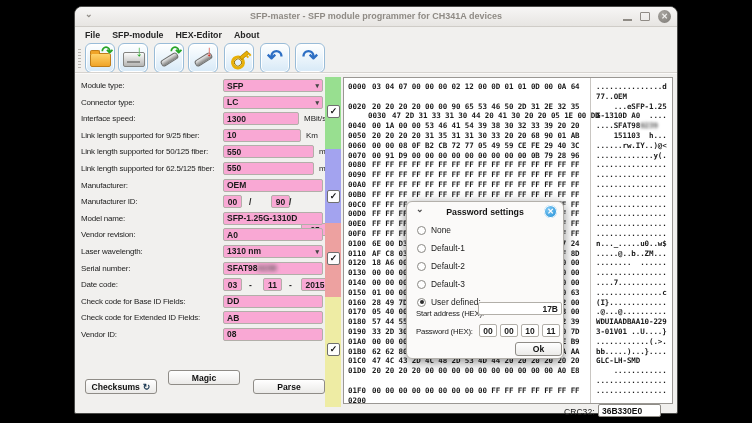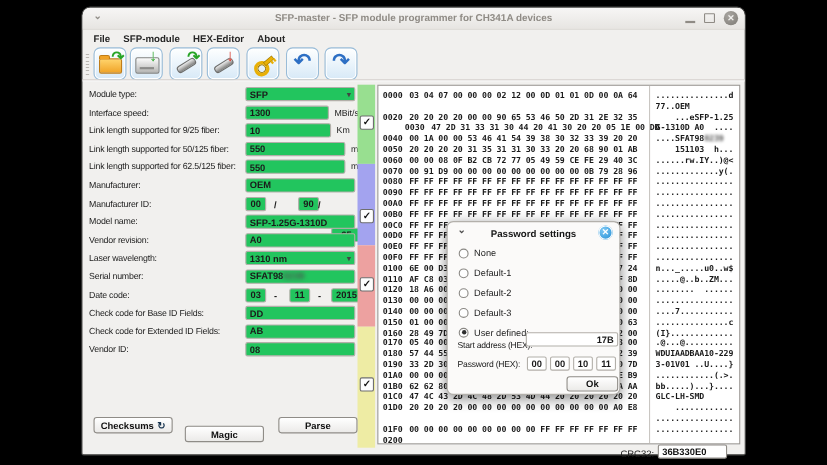--- a/index.html
+++ b/index.html
@@ -46,21 +46,21 @@
   .keywrap{position:absolute;left:3px;top:4px;width:22px;height:22px;transform:rotate(-40deg);}
   .keyring{position:absolute;left:1px;top:6px;width:8px;height:8px;border:3px solid #e8b007;border-radius:50%;
            box-shadow:inset 0 0 0 1px #9c7503;}
   .keystem{position:absolute;left:13px;top:10px;width:9px;height:3px;background:#e8b007;box-shadow:0 0 0 .5px #9c7503;}
   .keytooth{position:absolute;left:18px;top:13px;width:2px;height:3px;background:#e8b007;box-shadow:3px 0 0 0 #e8b007;}
   .toolbar-sep{position:absolute;left:0;top:65px;right:0;height:1px;background:#d6d3cf;box-shadow:0 1px 0 #fbfaf9;}
   
   .form{position:absolute;left:6px;top:71px;width:244px;}
   .frow{position:relative;height:16.6px;}
   .flabel{position:absolute;left:0;top:3px;font-size:8px;letter-spacing:-.2px;color:#1d1d1d;white-space:nowrap;}
-  .fctl{position:absolute;top:1px;height:13px;border:1px solid #b2afa9;border-radius:2px;background:#22c55e;
+  .fctl{position:absolute;top:1px;height:13px;border:1px solid #b2afa9;border-radius:2px;background:#f9a8d4;
         box-sizing:border-box;font-size:8.5px;font-weight:bold;color:#1b1b1b;
         display:flex;align-items:center;padding:0 3px;white-space:nowrap;overflow:hidden;}
   .sel-arrow{position:absolute;right:3px;top:2px;font-size:7px;color:#444;}
   .funit{position:absolute;top:3px;font-size:8px;color:#1d1d1d;}
   .fsep{position:absolute;top:3px;font-size:8.5px;font-weight:bold;color:#1b1b1b;}
   .blurpatch{filter:blur(2px);color:#4e4e4e;}
   
   .bars{position:absolute;left:250px;top:70px;width:16px;height:330px;}
   .bar-seg{width:16px;}
   .bar-check{position:absolute;left:2px;width:11px;height:11px;background:#fdfdfd;border:1px solid #6f6f6f;
@@ -156,20 +156,27 @@
               <span class="arr arr-blue">↷</span>
             </span></span></div>
       </div>
     <div class="toolbar-sep"></div>
 
     <div class="form" id="form">
         <div class="frow">
           <div class="flabel">Module type:</div>
           <div class="fctl" style="left: 142px; width: 100px;">
             <div style="display: inline;">SFP</div>
+            <div class="sel-arrow">▾</div>
+          </div>
+        </div>
+        <div class="frow">
+          <div class="flabel">Connector type:</div>
+          <div class="fctl" style="left: 142px; width: 100px;">
+            <div style="display: inline;">LC</div>
             <div class="sel-arrow">▾</div>
           </div>
         </div>
         <div class="frow">
           <div class="flabel">Interface speed:</div>
           <div class="fctl" style="left: 142px; width: 76px;">1300</div>
           <div class="funit" style="left: 223px;">MBit/s</div>
         </div>
         <div class="frow">
           <div class="flabel">Link length supported for 9/25 fiber:</div>
@@ -318,21 +325,21 @@
         <div class="hexrow" style="top: 307.8px;"><span class="ha">01F0</span><span class="hb">00 00 00 00 00 00 00 00 00 FF FF FF FF FF FF FF</span></div>
         <div class="arow" style="top: 307.8px;">................</div>
         <div class="hexrow" style="top: 317.6px;"><span class="ha">0200</span><span class="hb"></span></div>
         <div class="arow" style="top: 317.6px;"></div>
       </div>
 
     <div class="btn" style="left:10px;top:372px;width:72px;">
       <span>Checksums</span>
         <span class="refresh-glyph">↻</span>
     </div>
-    <div class="btn" style="left:93px;top:380px;width:72px;">
+    <div class="btn" style="left:93px;top:363px;width:72px;">
       <span>Magic</span>
     </div>
     <div class="btn" style="left:178px;top:372px;width:72px;">
       <span>Parse</span>
     </div>
 
     <span class="crc-label">CRC32:</span>
     <div class="crc-field">
       <span>36B330E0</span>
     </div>

